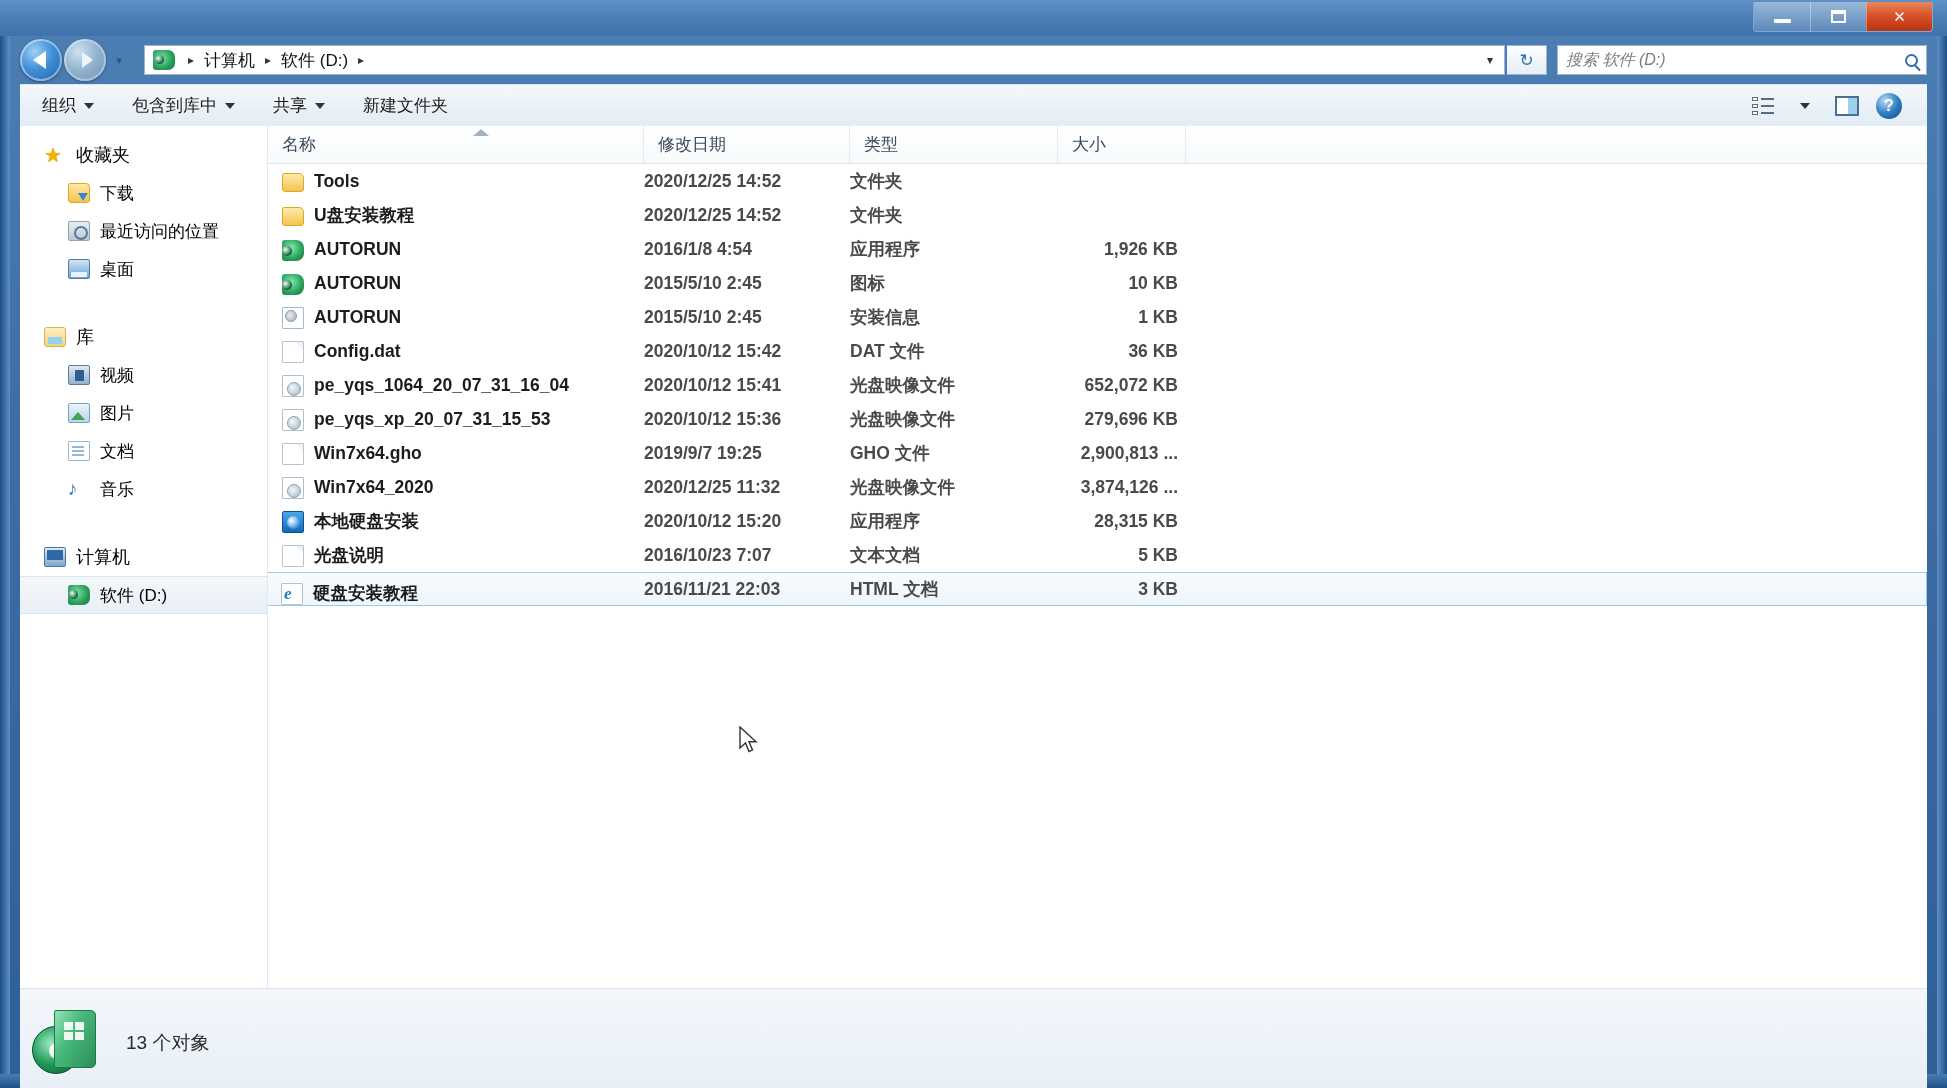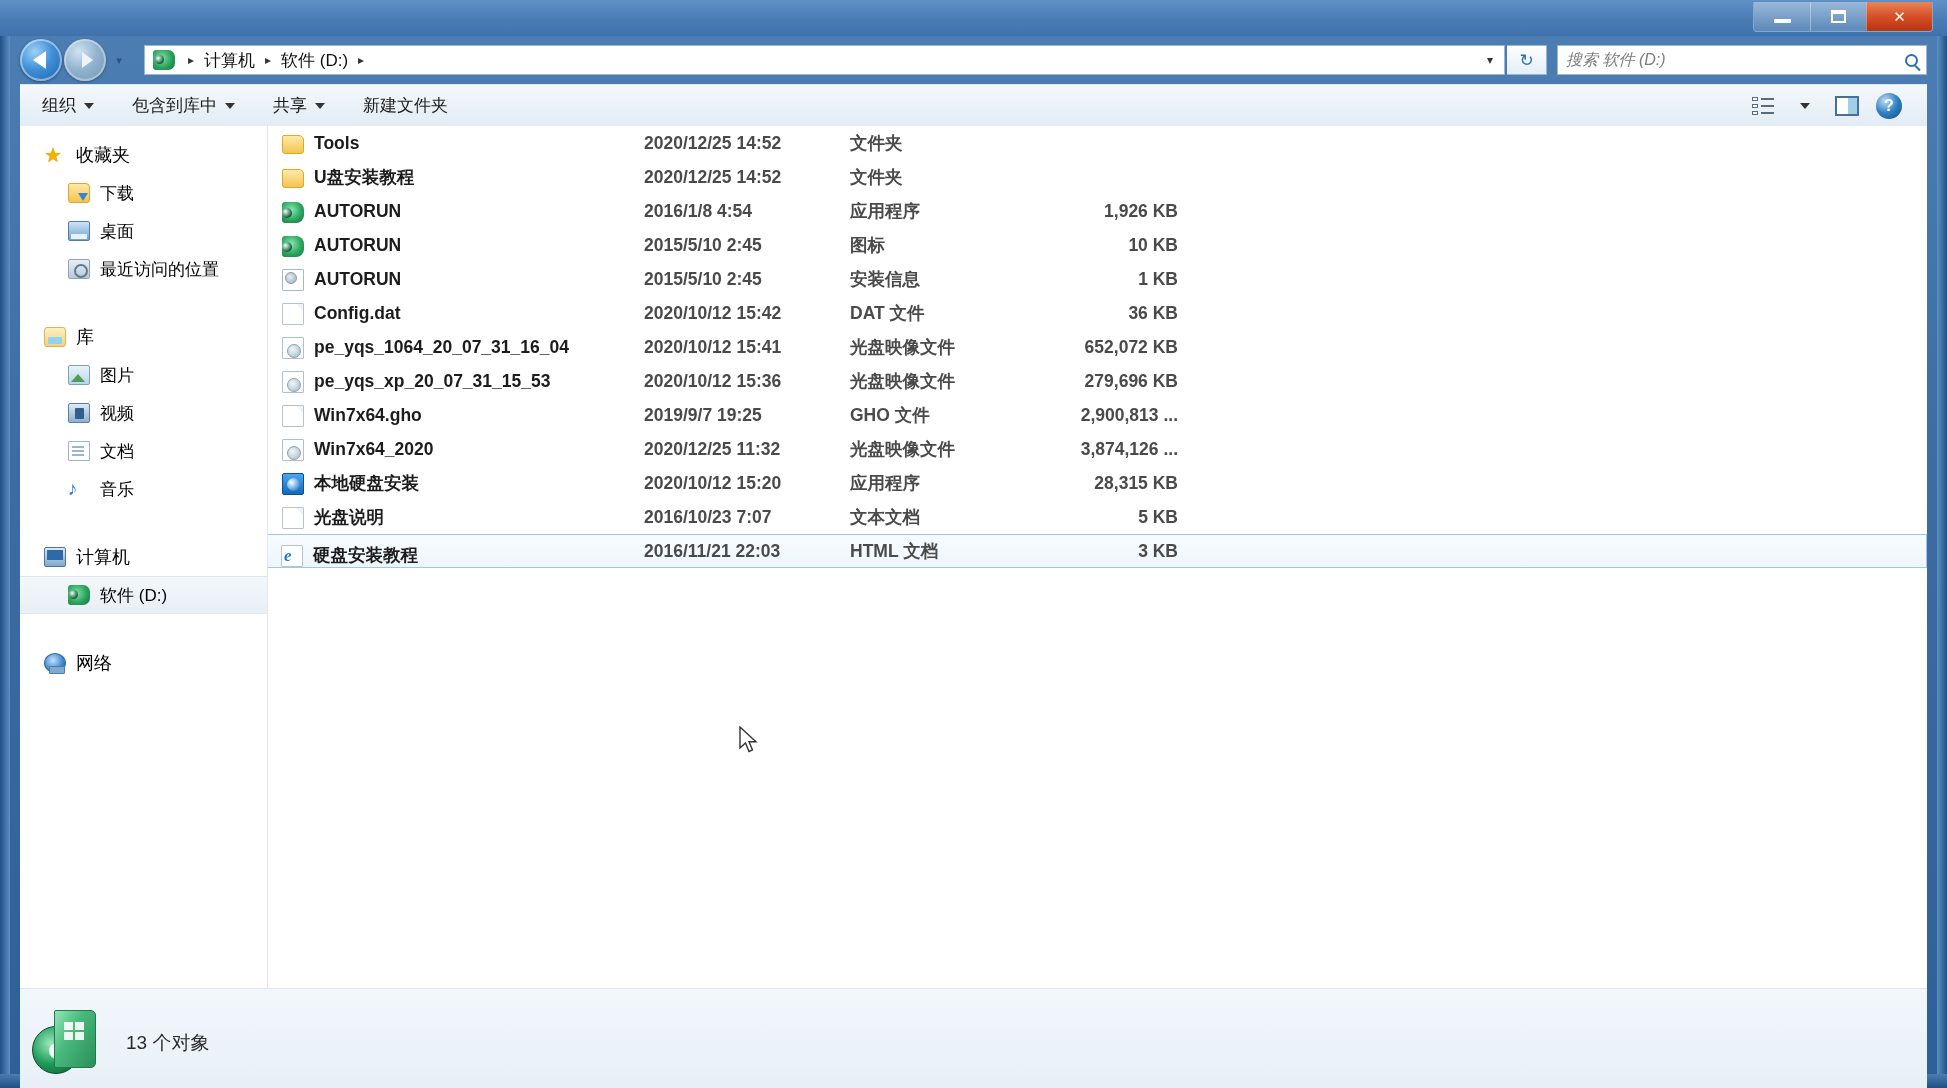--- a/index.html
+++ b/index.html
@@ -375,43 +375,43 @@
       <div class="nav-group">
         <div class="nav-row">
           <span class="si si-star">★</span>
           <span>收藏夹</span>
         </div>
         <div class="nav-row child">
           <span class="si si-folder dl"></span>
           <span>下载</span>
         </div>
         <div class="nav-row child">
+          <span class="si si-recent"></span>
+          <span>最近访问的位置</span>
+        </div>
+        <div class="nav-row child">
           <span class="si si-desktop"></span>
           <span>桌面</span>
-        </div>
-        <div class="nav-row child">
-          <span class="si si-recent"></span>
-          <span>最近访问的位置</span>
         </div>
       </div>
 
       <div class="nav-spacer"></div>
 
       <div class="nav-group">
         <div class="nav-row">
           <span class="si si-lib"></span>
           <span>库</span>
         </div>
         <div class="nav-row child">
+          <span class="si si-video"></span>
+          <span>视频</span>
+        </div>
+        <div class="nav-row child">
           <span class="si si-pic"></span>
           <span>图片</span>
-        </div>
-        <div class="nav-row child">
-          <span class="si si-video"></span>
-          <span>视频</span>
         </div>
         <div class="nav-row child">
           <span class="si si-doc"></span>
           <span>文档</span>
         </div>
         <div class="nav-row child">
           <span class="si si-music">♪</span>
           <span>音乐</span>
         </div>
       </div>
@@ -424,29 +424,39 @@
           <span>计算机</span>
         </div>
         <div class="nav-row child selected">
           <span class="si si-cd"></span>
           <span>软件 (D:)</span>
         </div>
       </div>
 
       <div class="nav-spacer"></div>
 
-      <div class="nav-group">
-        <div class="nav-row">
-          <span class="si si-net"></span>
-          <span>网络</span>
-        </div>
-      </div>
     </div>
 
     <div id="filelist">
+      <div id="colhead">
+        <div class="ch ch-name">
+          <span>名称</span>
+          <span id="sort-arrow"></span>
+        </div>
+        <div class="ch ch-date">
+          <span>修改日期</span>
+        </div>
+        <div class="ch ch-type">
+          <span>类型</span>
+        </div>
+        <div class="ch ch-size">
+          <span>大小</span>
+        </div>
+        <div class="ch ch-rest"></div>
+      </div>
 
       <div id="rows">
           <div class="row">
             <div class="c-name">
               <span class="fi fi-folder"></span>
               <span>Tools</span>
             </div>
             <div class="c-date">2020/12/25 14:52</div>
             <div class="c-type">文件夹</div>
             <div class="c-size"></div>

